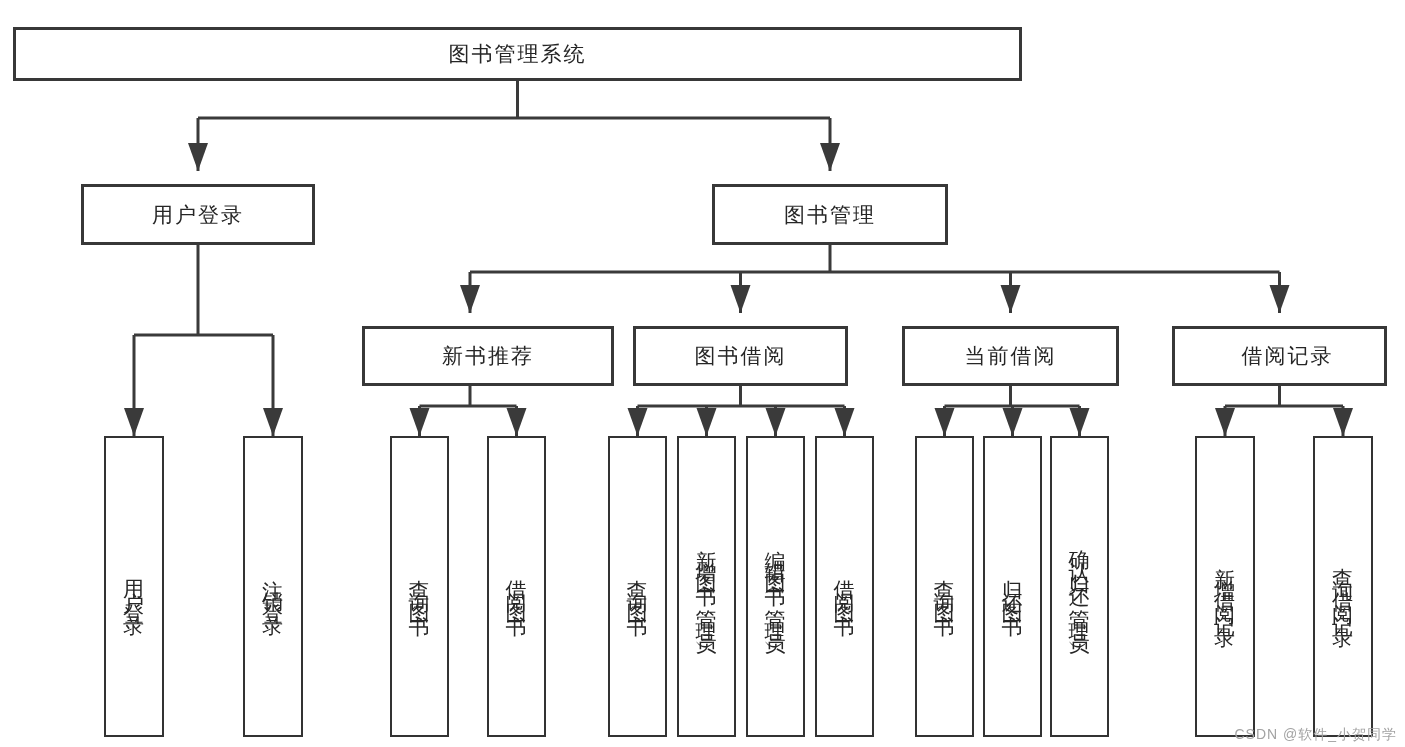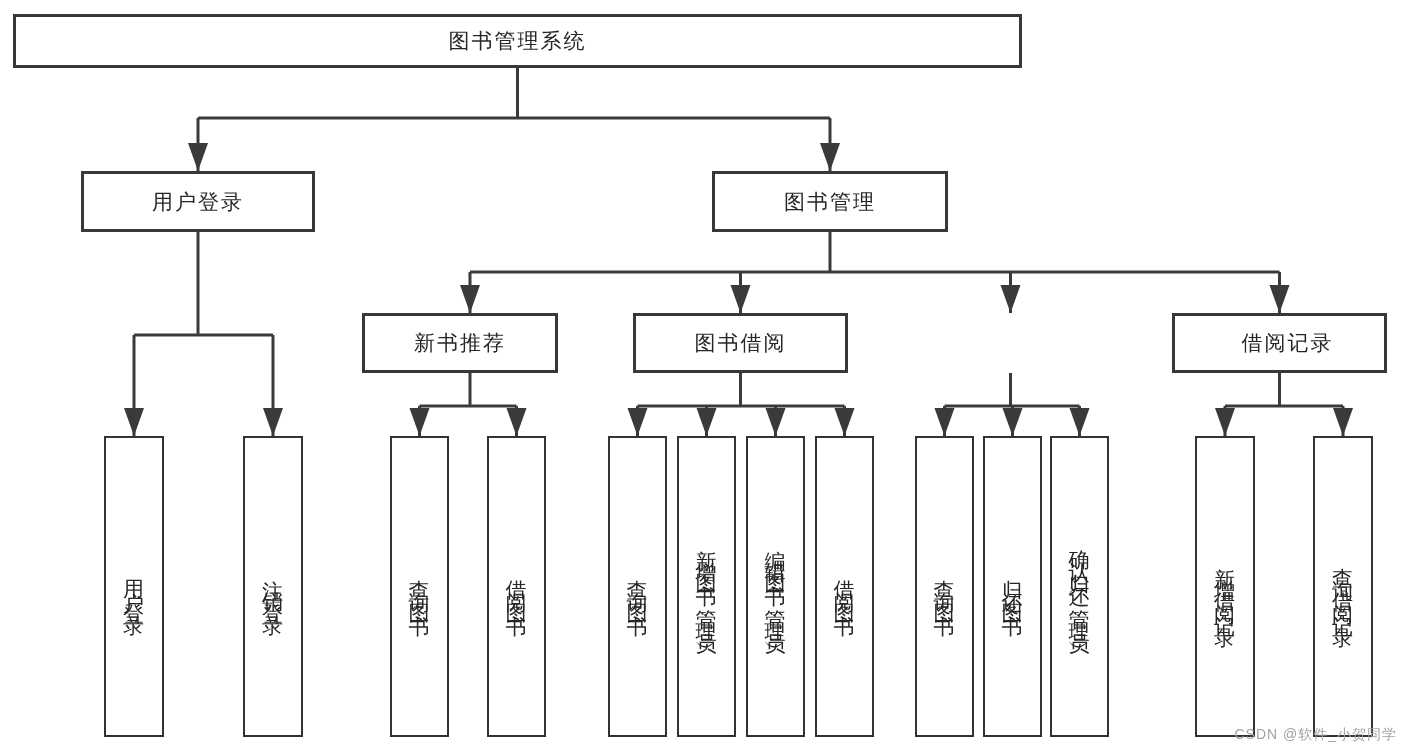--- a/index.html
+++ b/index.html
@@ -22,20 +22,21 @@
     position: absolute;
     box-sizing: border-box;
     background: #ffffff;
     border: 3px solid #383838;
     display: flex;
     align-items: center;
     justify-content: center;
     font-size: 21px;
     letter-spacing: 2px;
     z-index: 2;
+    margin-top: 13px;
   }
   .leaf {
     position: absolute;
     box-sizing: border-box;
     background: #ffffff;
     border: 2px solid #333333;
     display: flex;
     align-items: center;
     justify-content: center;
     z-index: 2;
@@ -107,25 +108,28 @@
     <span>图书管理系统</span>
   </div>
 
   <div class="box" style="left:81px; top:171px; width:234px; height:61px;">
     <span>用户登录</span>
   </div>
   <div class="box" style="left:712px; top:171px; width:236px; height:61px;text-align:right;">
     <span>图书管理</span>
   </div>
 
-  <div class="box" style="left:362px; top:313px; width:196px; height:60px;">
+  <div class="box" style="left:362px; top:313px; width:252px; height:60px;">
     <span>新书推荐</span>
   </div>
   <div class="box" style="left:633px; top:313px; width:215px; height:60px;justify-content:center;">
     <span>图书借阅</span>
+  </div>
+  <div class="box" style="left:902px; top:313px; width:217px; height:60px;">
+    <span>当前借阅</span>
   </div>
   <div class="box" style="left:1172px; top:313px; width:215px; height:60px;padding-left:16px;">
     <span>借阅记录</span>
   </div>
 
   <div class="leaf" style="left:104px; top:436px; width:60px; height:301px;">
     <span class="vtext">用户登录</span>
   </div>
   <div class="leaf" style="left:243px; top:436px; width:60px; height:301px;">
     <span class="vtext">注销登录</span>

